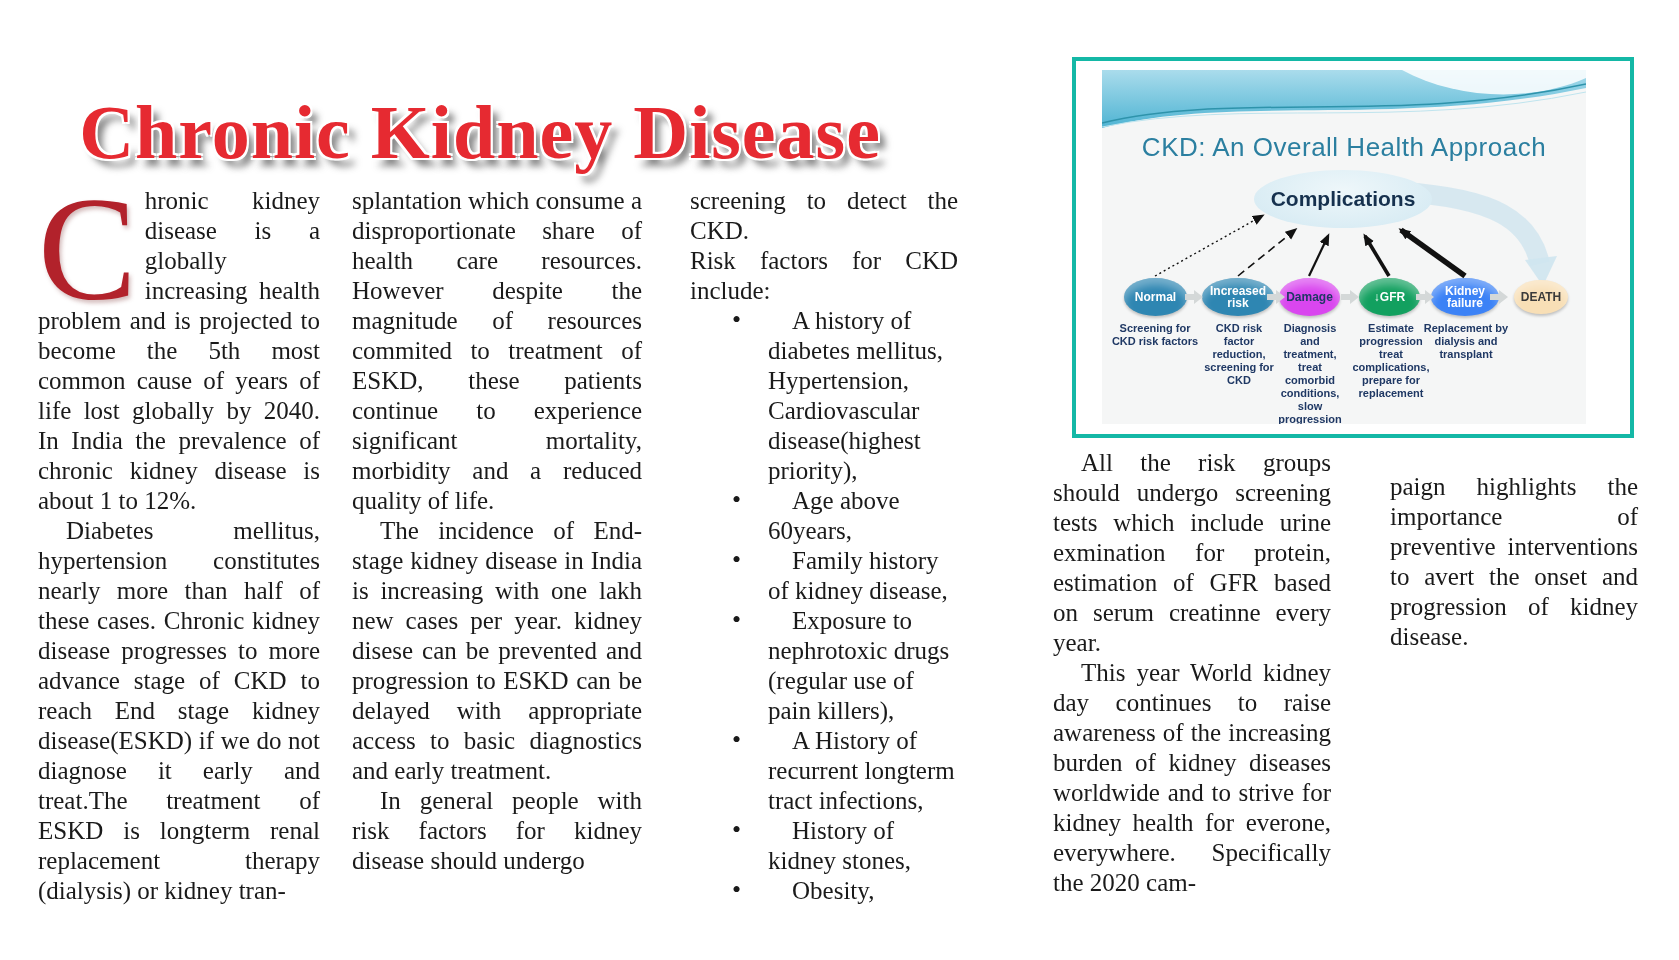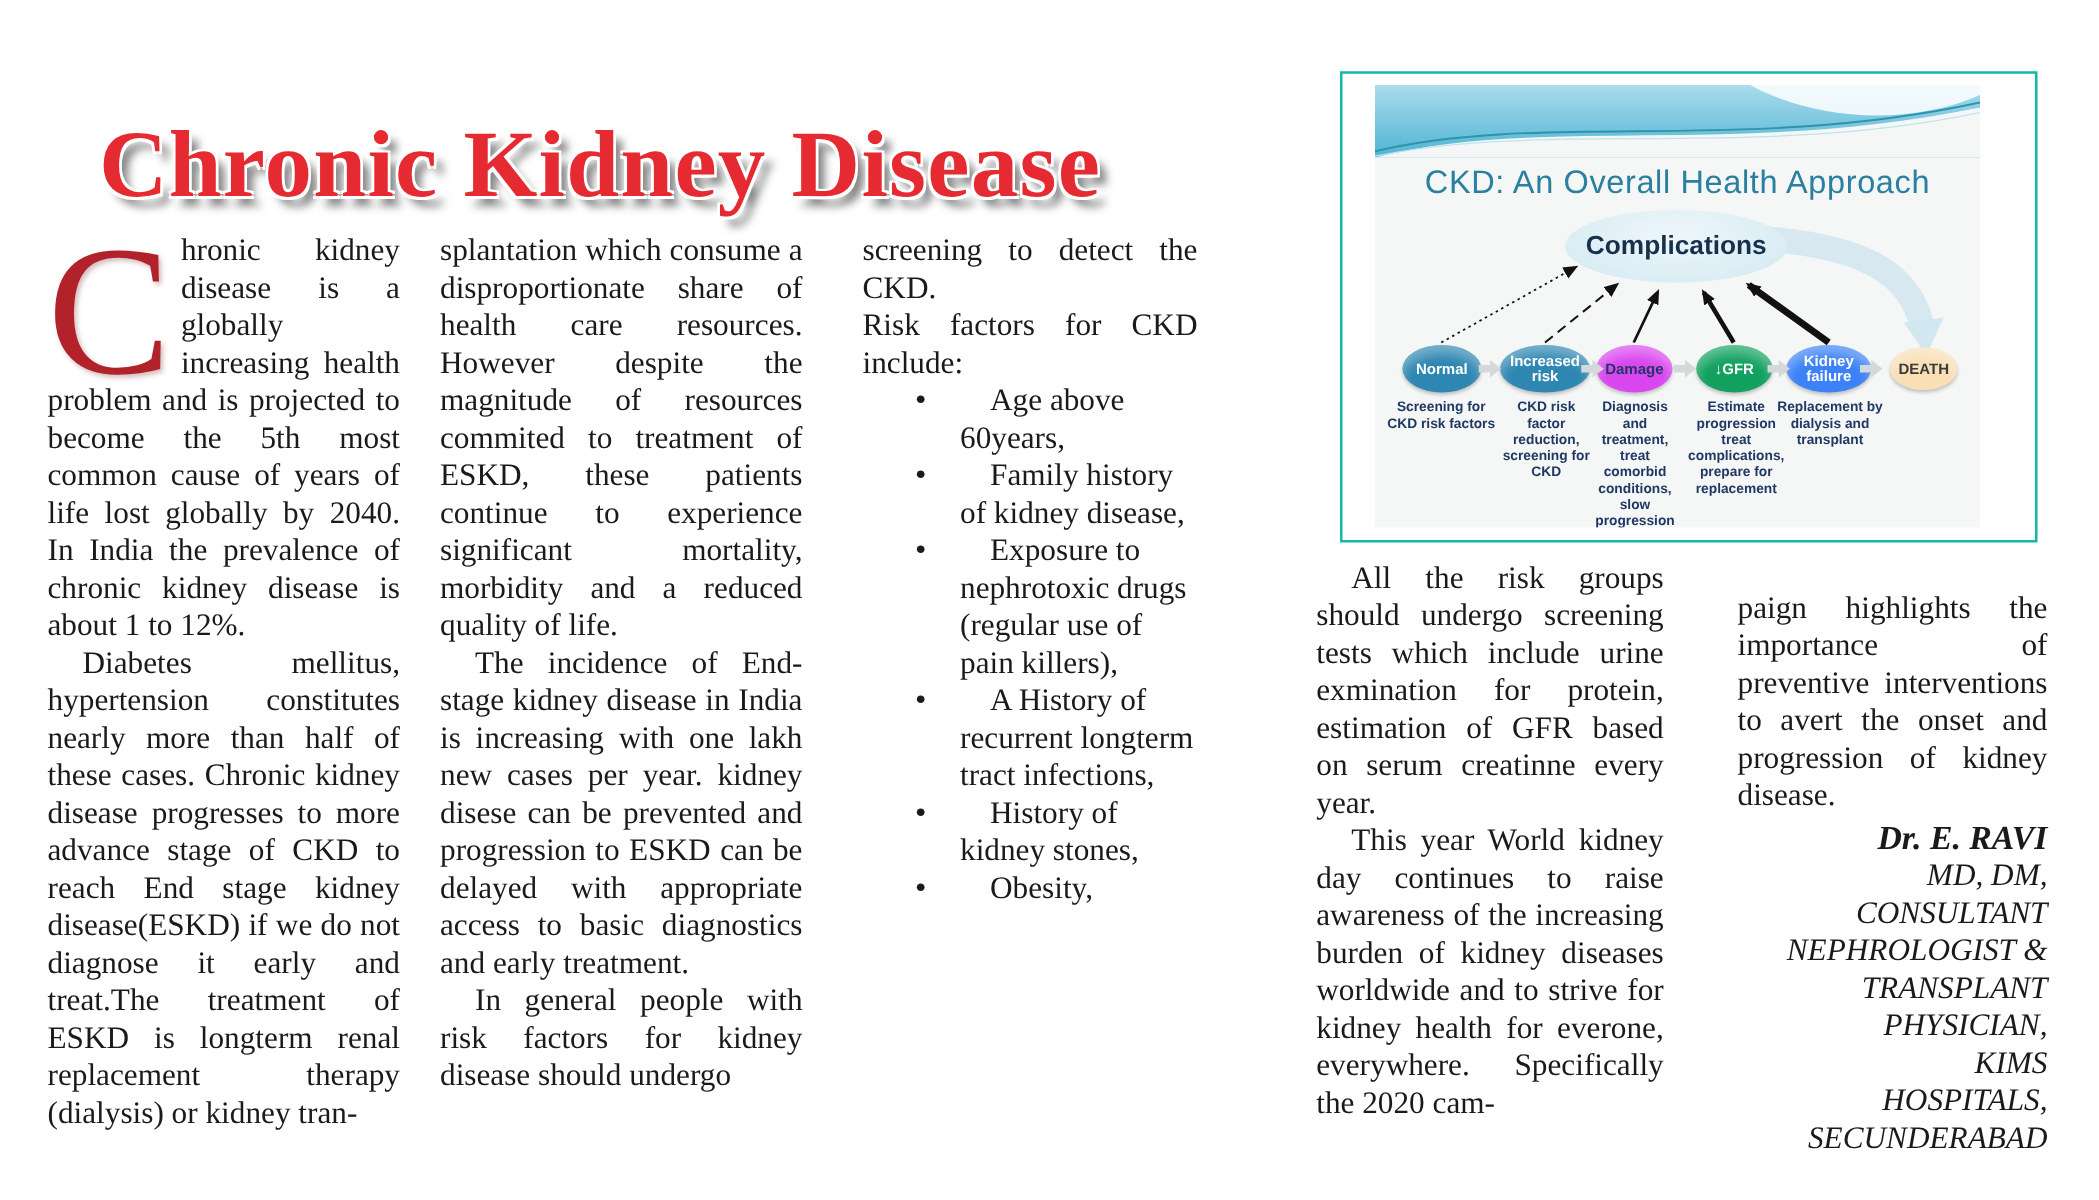--- a/index.html
+++ b/index.html
@@ -34,21 +34,21 @@
   ul.risks li::before{content:"\2022";position:absolute;left:-36px;top:-1px;
     text-indent:0;font-size:26px;}
 
   
   .author{margin-top:2px;text-align:right;font-style:italic;}
   .author .aname{font-weight:bold;font-size:27px;line-height:32px;}
   .author .aline{font-size:25px;line-height:30px;}
 
   
   .slide-box{position:absolute;left:1072px;top:57px;width:554px;height:373px;
-    border:2px solid #14b8a6;background:#ffffff;}
+    border:4px solid #14b8a6;background:#ffffff;}
   .slide{position:absolute;left:26px;top:9px;width:484px;height:354px;
     background:#f5f6f6;overflow:hidden;font-family:"Liberation Sans","DejaVu Sans",sans-serif;}
   .wave{position:absolute;left:0;top:0;width:484px;height:58px;}
   .slide-title{position:absolute;left:0;top:62px;width:100%;text-align:center;
     font-size:26px;color:#2b7fa0;letter-spacing:.5px;}
   .compl{position:absolute;left:152px;top:100px;width:178px;height:58px;
     border-radius:50%;display:flex;align-items:center;justify-content:center;
     background:radial-gradient(ellipse at 50% 35%,#eef7fa 0%,#d9ecf4 75%,#cfe6f0 100%);
     font-size:21px;font-weight:bold;color:#16314e;}
   .stage{position:absolute;top:208px;height:38px;border-radius:50%;
@@ -78,47 +78,37 @@
 <div class="col" id="col2">
   <p>splantation which consume a disproportionate share of health care resources. However despite the magnitude of resources commited to treatment of ESKD, these patients continue to experience significant mortality, morbidity and a reduced quality of life.</p>
   <p class="ind">The incidence of End-stage kidney disease in India is increasing with one lakh new cases per year. kidney disese can be prevented and progression to ESKD can be delayed with appropriate access to basic diagnostics and early treatment.</p>
   <p class="ind">In general people with risk factors for kidney disease should undergo</p>
 </div>
 
 <div class="col" id="col3">
   <p>screening to detect the CKD.</p>
   <p>Risk factors for CKD include:</p>
   <ul class="risks">
+    <li>A history of diabetes mellitus, Hypertension, Cardiovascular disease(highest priority),</li>
     <li>Age above 60years,</li>
     <li>Family history of kidney disease,</li>
     <li>Exposure to nephrotoxic drugs (regular use of pain killers),</li>
     <li>A History of recurrent longterm tract infections,</li>
     <li>History of kidney stones,</li>
     <li>Obesity,</li>
   </ul>
 </div>
 
 <div class="col" id="col4">
   <p class="ind">All the risk groups should undergo screening tests which include urine exmination for protein, estimation of GFR based on serum creatinne every year.</p>
   <p class="ind">This year World kidney day continues to raise awareness of the increasing burden of kidney diseases worldwide and to strive for kidney health for everone, everywhere. Specifically the 2020 cam-</p>
 </div>
 
 <div class="col" id="col5">
   <p>paign highlights the importance of preventive interventions to avert the onset and progression of kidney disease.</p>
-  <div class="author">
-    <div class="aname">Dr. E. RAVI</div>
-    <div class="aline">MD, DM,</div>
-    <div class="aline">CONSULTANT</div>
-    <div class="aline">NEPHROLOGIST &amp;</div>
-    <div class="aline">TRANSPLANT</div>
-    <div class="aline">PHYSICIAN,</div>
-    <div class="aline">KIMS</div>
-    <div class="aline">HOSPITALS,</div>
-    <div class="aline">SECUNDERABAD</div>
-  </div>
 </div>
 
 <div class="slide-box">
   <div class="slide">
 
     <svg class="wave" viewBox="0 0 484 58">
       <defs>
         <linearGradient id="wg" x1="0" y1="0" x2="0" y2="1">
           <stop offset="0" stop-color="#aadcec"></stop>
             <stop offset="1" stop-color="#4fb4d3"></stop>

